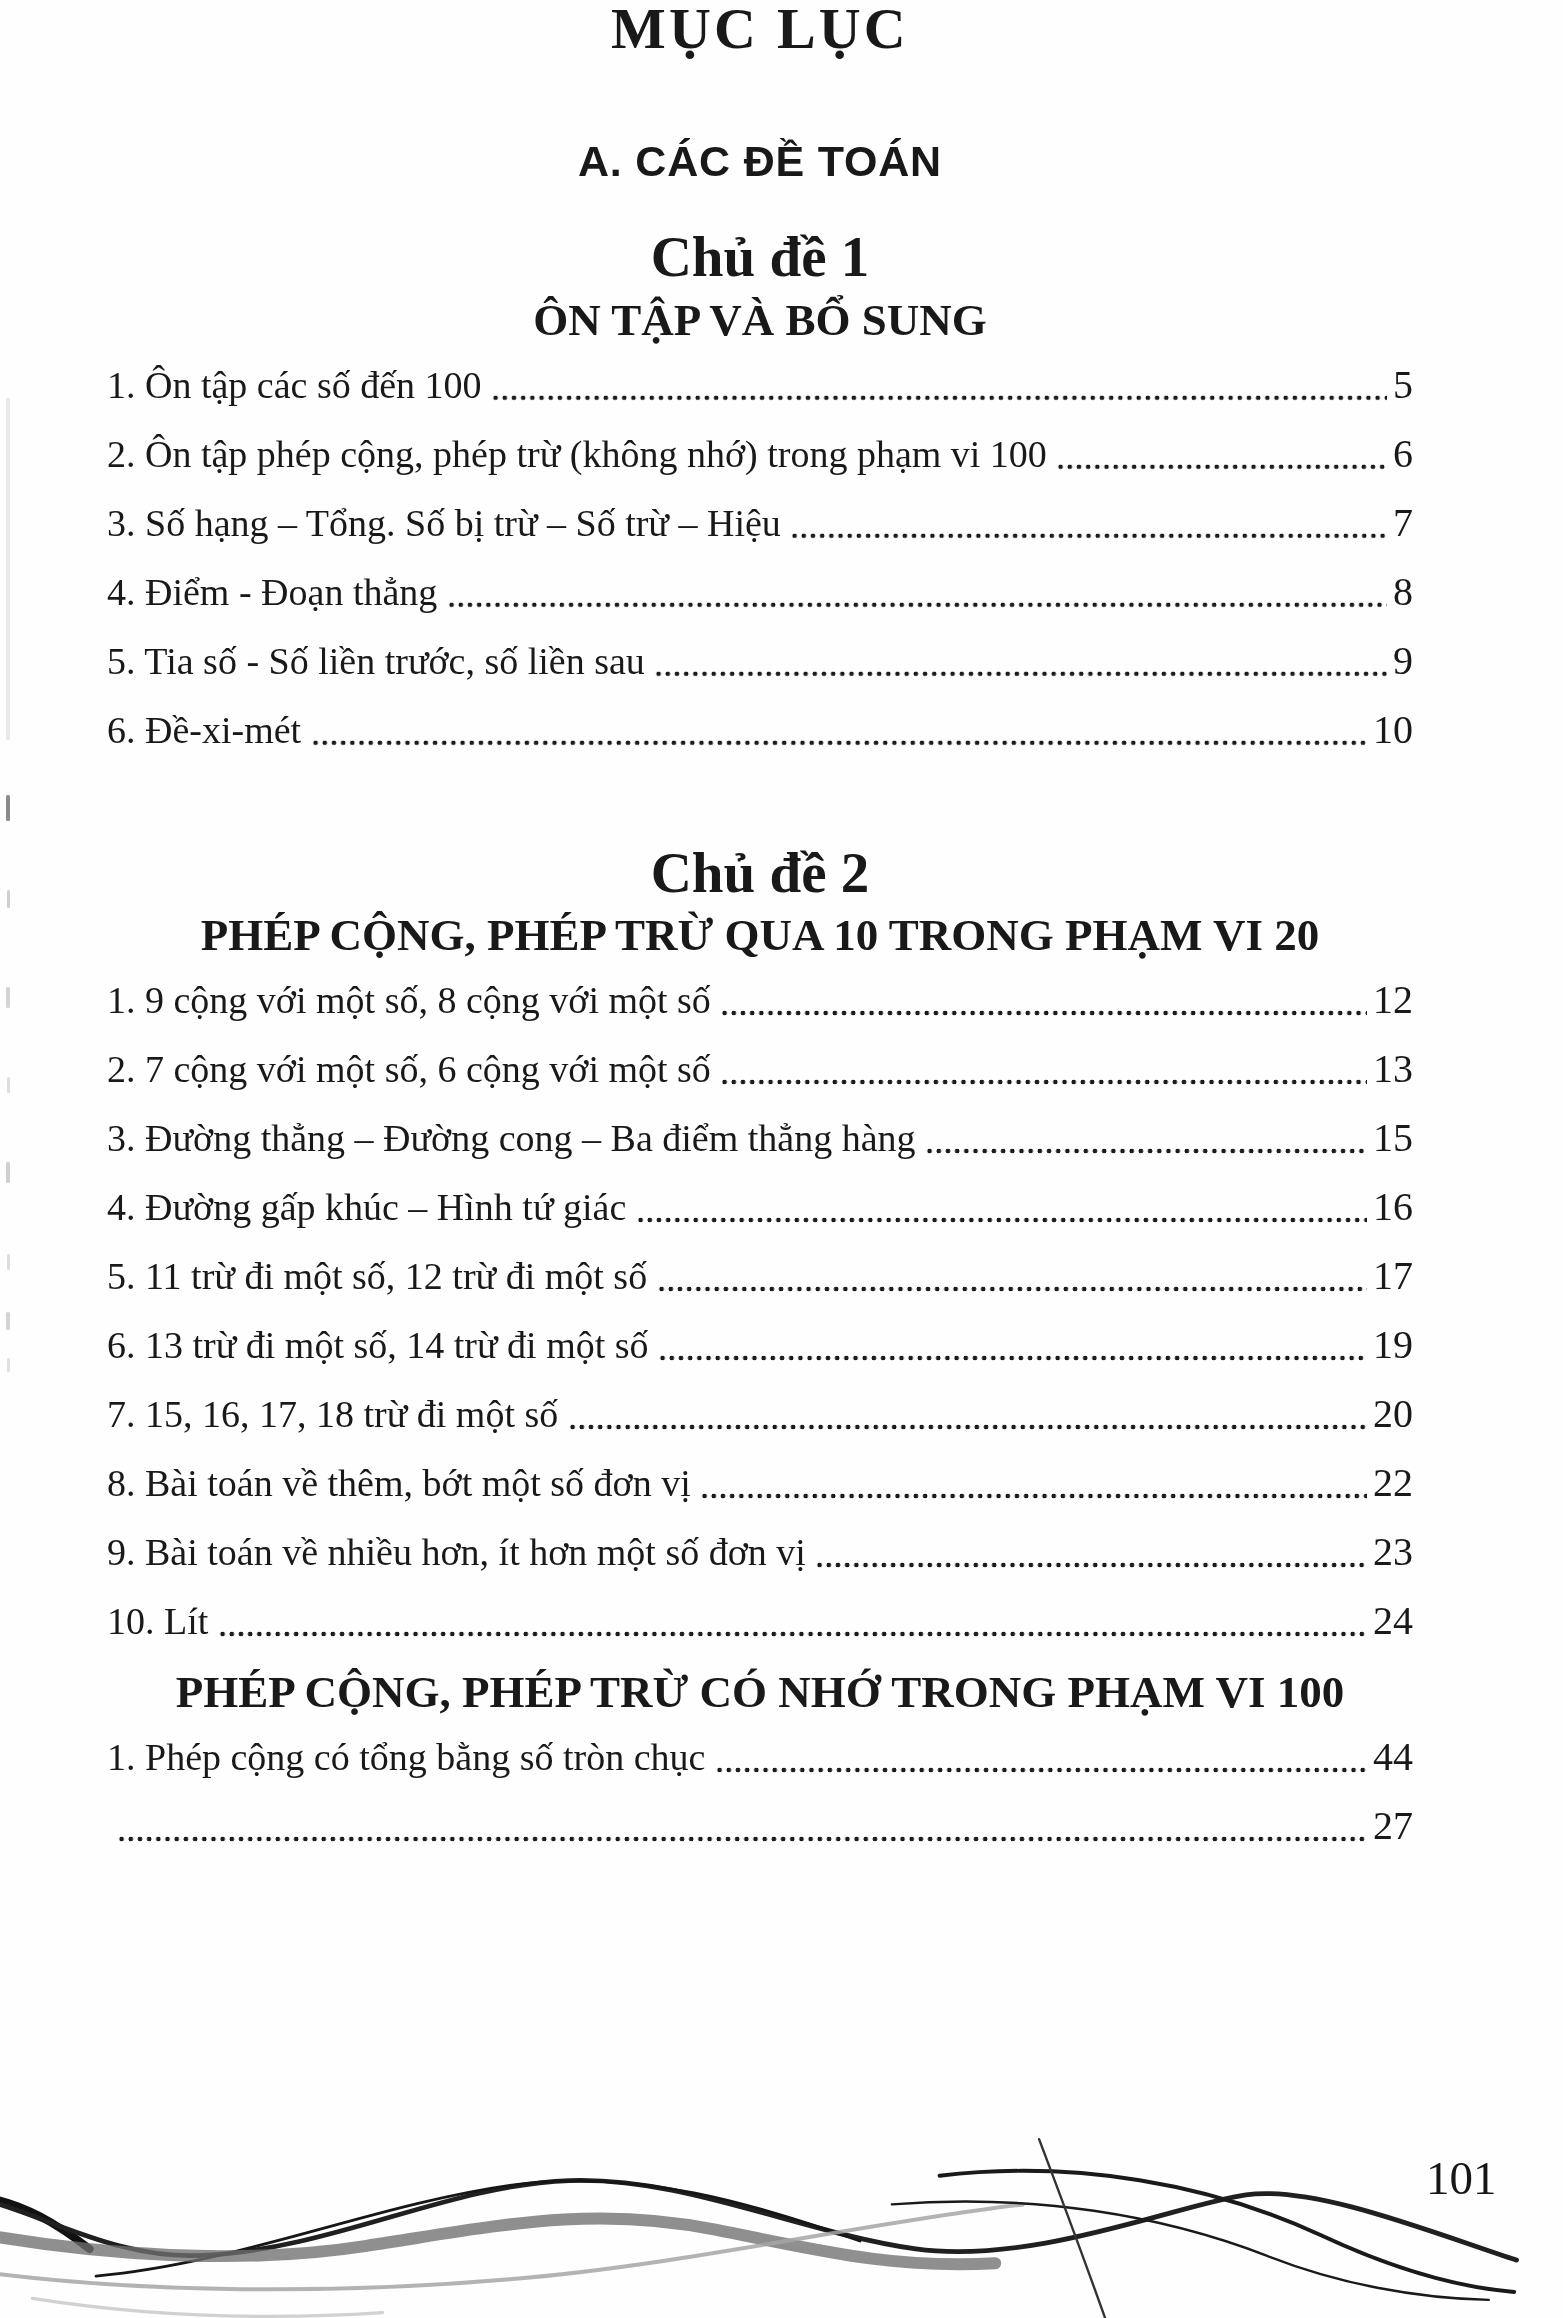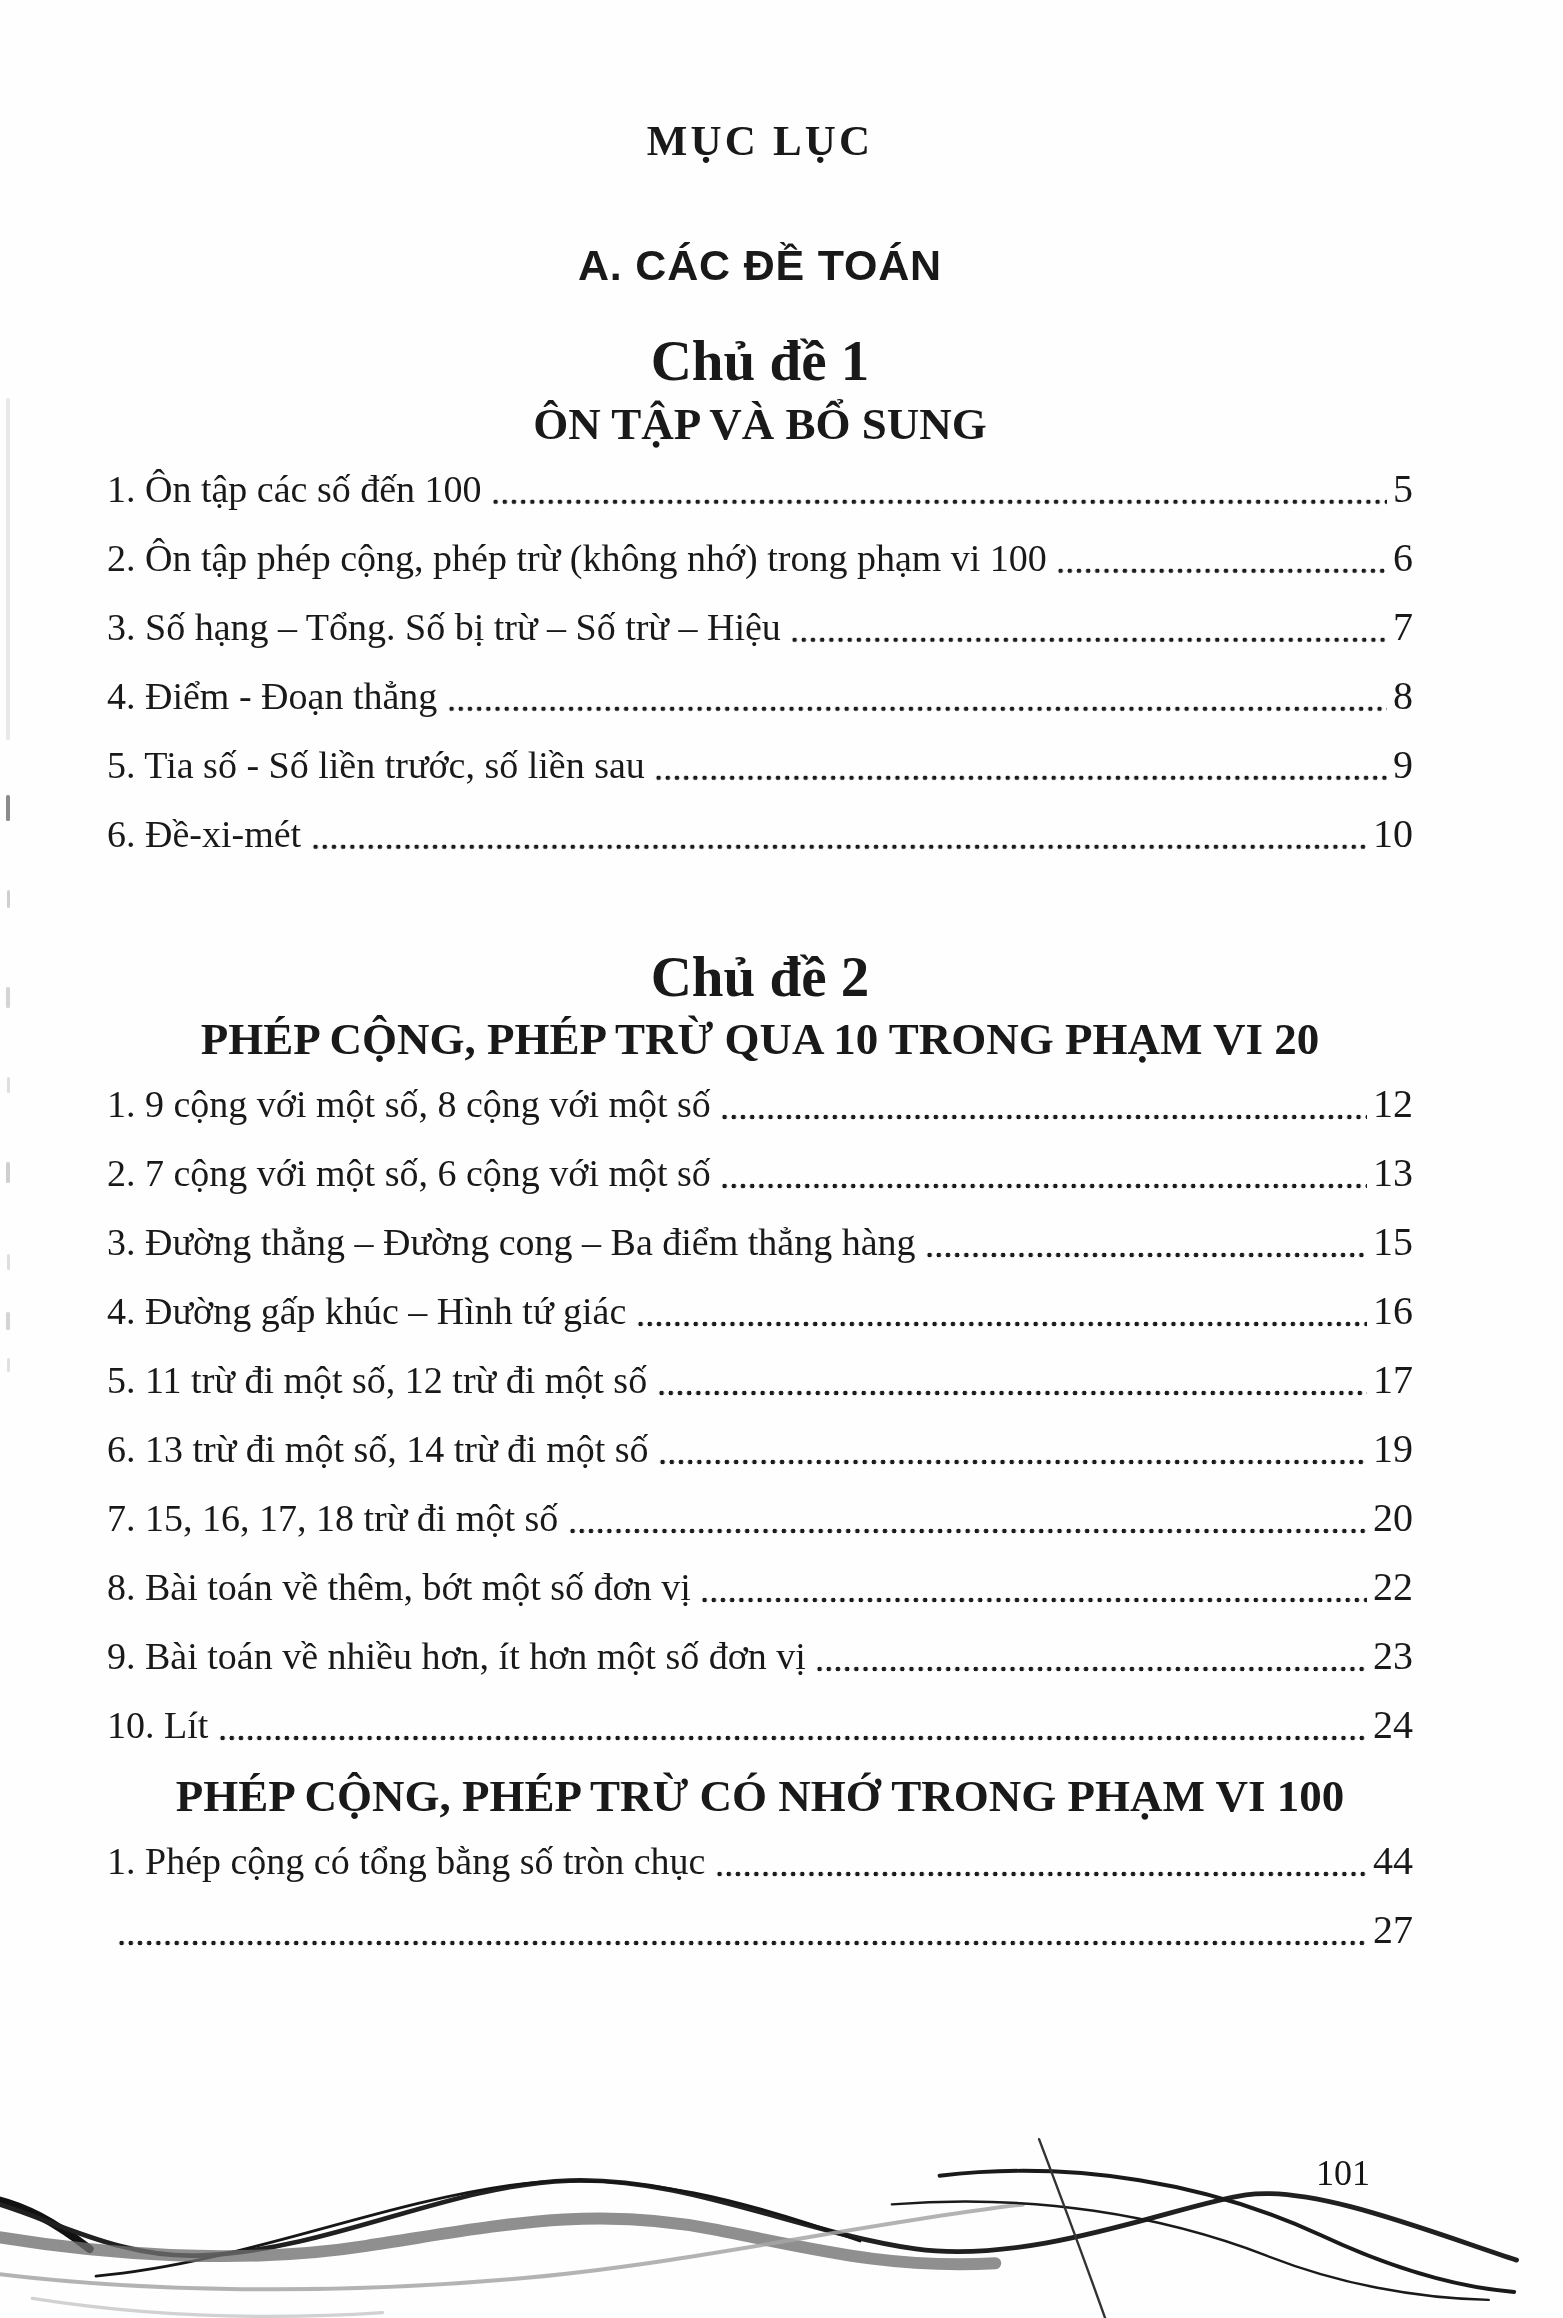--- a/index.html
+++ b/index.html
@@ -10,23 +10,23 @@
     background:#fefefe;
     overflow:hidden;
     font-family:"Liberation Serif", serif;
     color:#191919;
   }
   .content{
     position:relative;
     padding:0 151px 0 107px;
   }
   h1.doc-title{
-    margin:0;padding-top:119px;
-    text-align:center;
-    font-size:43px;line-height:1;
+    margin:0;
+    text-align:center;
+    font-size:58px;line-height:1;
     font-weight:bold;
     letter-spacing:3.2px;
   }
   h2.part-heading{
     margin:82px 0 0 0;
     text-align:center;
     font-family:"Liberation Sans", sans-serif;
     font-size:43px;line-height:1;
     font-weight:bold;
     letter-spacing:0.8px;
@@ -61,22 +61,22 @@
     height:9.6px;
     margin:0 6.4px 2.4px 9.6px;
     background-image:radial-gradient(circle, #1b1b1b 2.1px, rgba(0,0,0,0) 2.5px);
     background-size:9.2px 9.6px;
     background-repeat:repeat-x;
     background-position:left center;
   }
   .toc-row .p{flex:0 0 auto;font-size:40px;}
   .folio{
     position:absolute;
-    top:2155px;left:1316px;
-    font-size:36px;line-height:1;
+    top:2155px;left:1426px;
+    font-size:47px;line-height:1;
     color:#161616;
   }
   .waves{
     position:absolute;
     left:0;bottom:0;
     width:1564px;height:191px;
     display:block;
   }
   .artifact{
     position:absolute;

